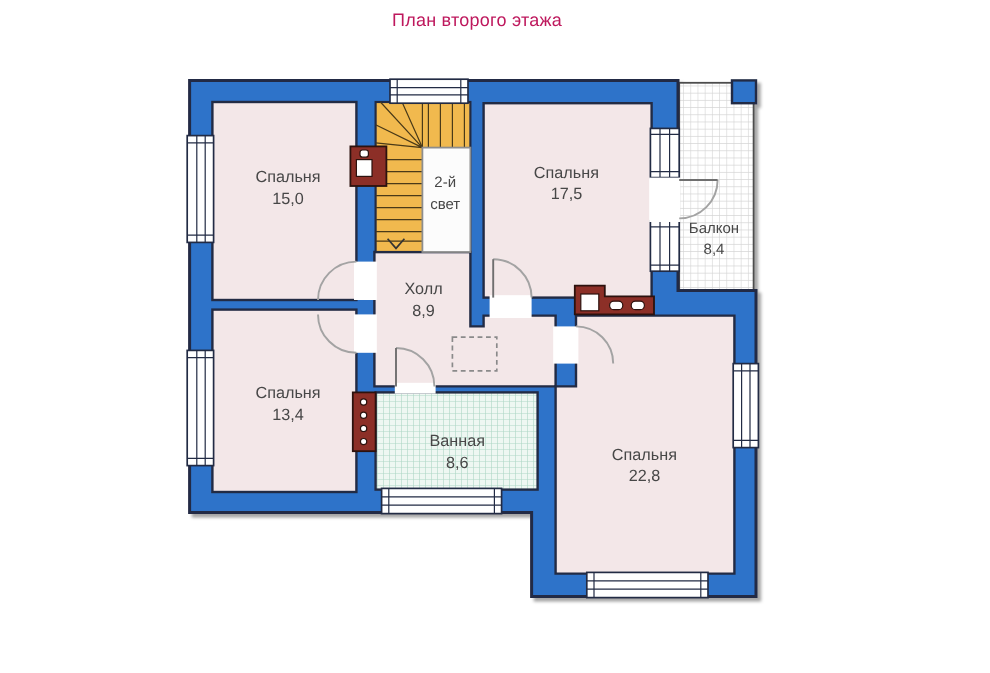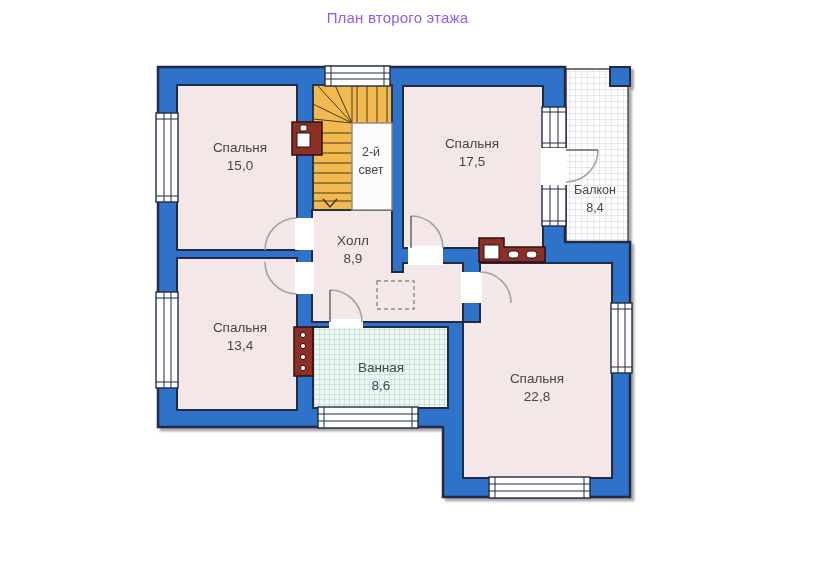--- a/index.html
+++ b/index.html
@@ -1,18 +1,18 @@
 <!DOCTYPE html>
 <html><head>
 <meta charset="utf-8">
 <style>
   html,body{margin:0;padding:0;background:#ffffff;}
   body{width:825px;height:561px;position:relative;font-family:"Liberation Sans",sans-serif;}
   #title{position:absolute;top:9px;left:0;width:795px;text-align:center;
-         font-size:15px;color:#8b5cf6;letter-spacing:.2px;}
+         font-size:15px;color:#be185d;letter-spacing:.2px;}
   #plan{position:absolute;top:0;left:0;}
   text{font-family:"Liberation Sans",sans-serif;font-size:13.5px;fill:#474747;text-anchor:middle;}
   text.small{font-size:12.5px;}
 </style>
 </head>
 <body>
 
 <div id="title">План второго этажа</div>
 
 <svg id="plan" width="825" height="561" viewBox="0 0 825 561">

